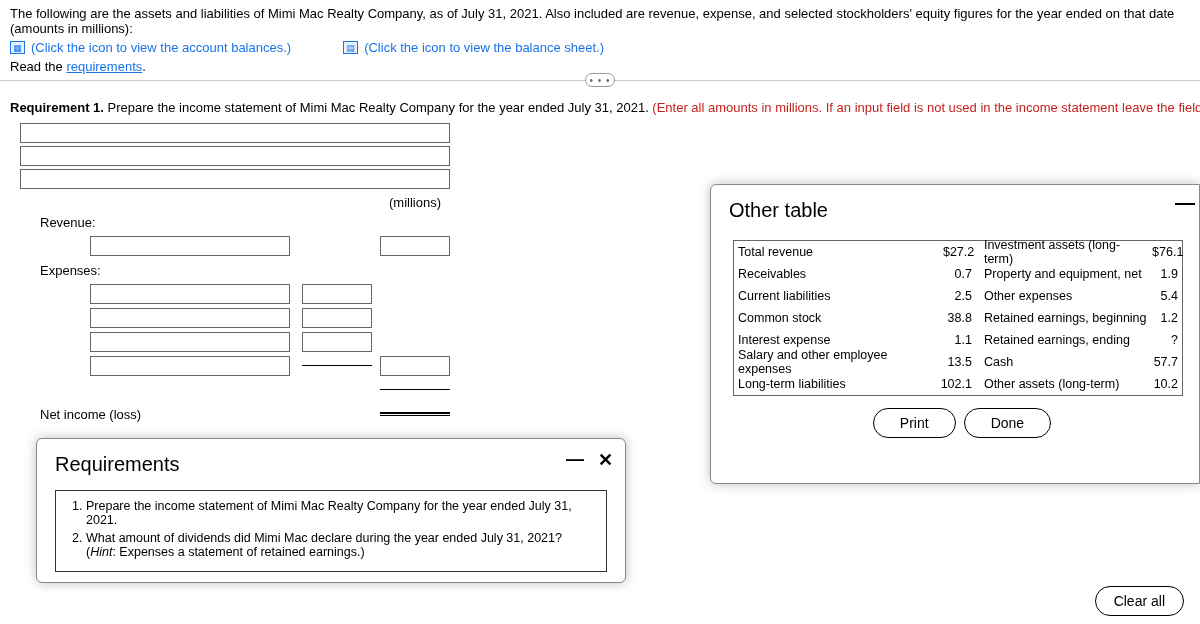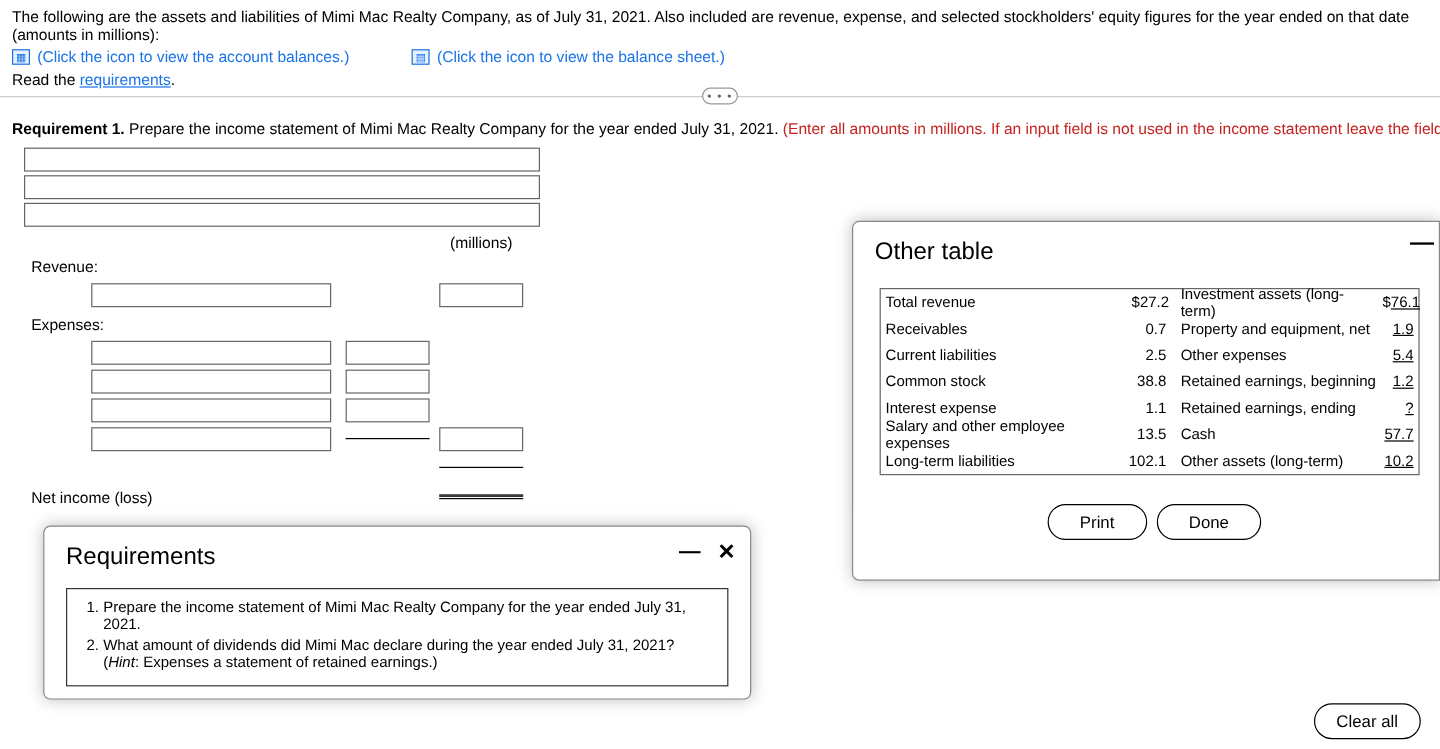--- a/index.html
+++ b/index.html
@@ -34,21 +34,21 @@
     font-size:10px; color:#666; letter-spacing:1px;
   }
   .main-area { padding: 6px 10px 0; }
   .req1-line { margin-bottom: 8px; white-space: nowrap; }
   .red-text { color: #c5221f; }
   .title-inputs { margin-left: 10px; }
   .title-input {
     width: 430px; height: 20px; border: 1px solid #666;
     margin-bottom: 3px; display:block;
   }
-  .worksheet { margin-left: 16px; margin-top: 6px; }
+  .worksheet { margin-left: 30px; margin-top: 6px; }
   .ws-header-row { display:flex; }
   .ws-col-num1 { width: 90px; text-align:center; }
   .ws-row { display:flex; align-items:center; height: 24px; }
   .ws-label { width: 50px; }
   .ws-select {
     width: 200px; height: 20px; border:1px solid #666; background:#fff;
   }
   .ws-num-input {
     width: 70px; height: 20px; border:1px solid #666; background:#fff;
   }
@@ -91,22 +91,22 @@
   .data-title { font-size:20px; margin-bottom:18px; }
   .data-minus { position:absolute; right:4px; top:6px; font-weight:bold; font-size:20px; }
   .data-table-wrap {
     margin-left:4px; border:1px solid #666; background:#fff;
     font-size:12.5px; width:450px;
   }
   .dt-row { display:flex; height:22px; align-items:center; }
   .dt-c1 { width:205px; padding-left:4px; }
   .dt-c2 { width:40px; text-align:right; padding-right:6px; }
   .dt-c3 { width:170px; padding-left:6px; }
-  .dt-c4 { width:35px; text-align:right; padding-right:4px;text-decoration:underline; }
-  .data-buttons { display:flex; gap:8px; justify-content:center; margin-top:24px; }
+  .dt-c4 { width:35px; text-align:right; padding-right:4px; }
+  .data-buttons { display:flex; gap:8px; justify-content:center; margin-top:12px; }
   .pill-btn {
     border:1.5px solid #000; border-radius:18px; padding:6px 26px;
     background:#fff; font-size:14px; cursor:pointer;
   }
 
   .clear-all {
     position:absolute; right:16px; bottom:8px;
     border:1.5px solid #000; border-radius:18px; padding:6px 18px;
     background:#fff; font-size:14px; cursor:pointer;
   }

